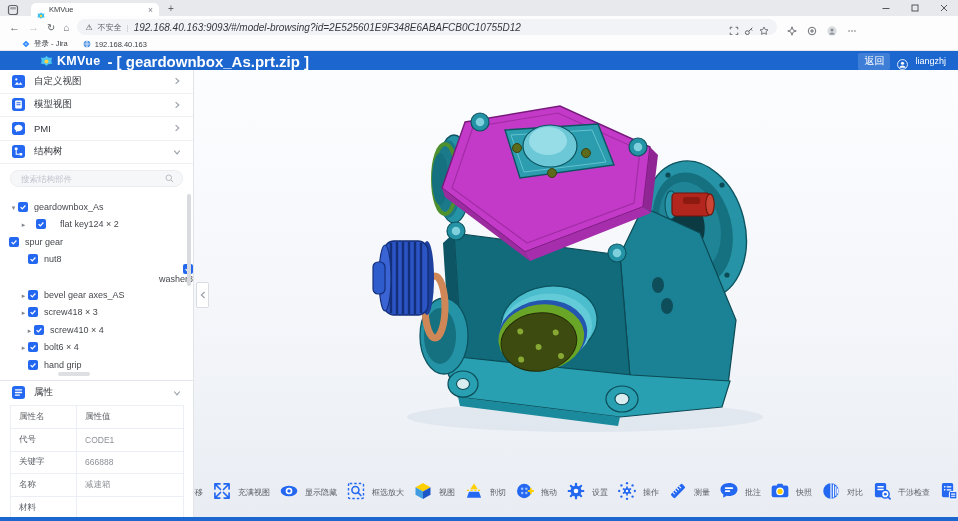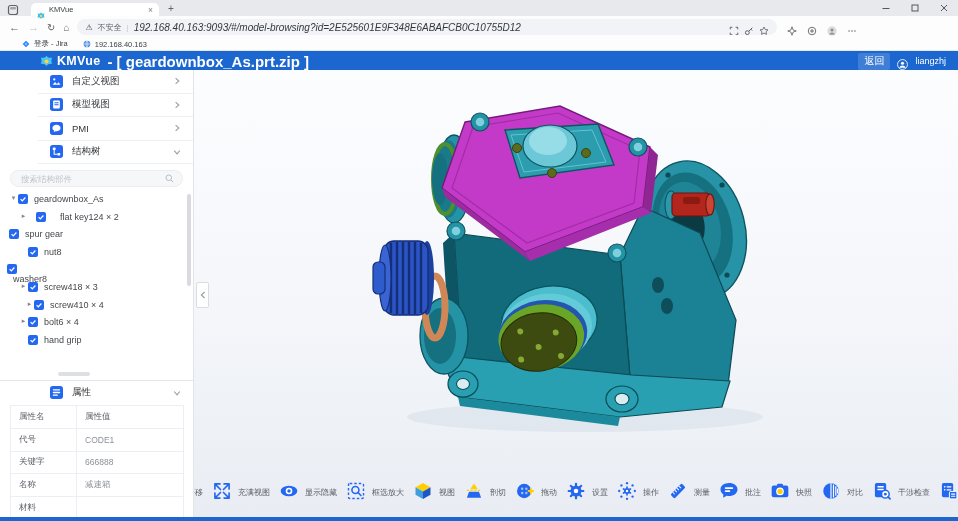--- a/index.html
+++ b/index.html
@@ -39,33 +39,33 @@
   .logo-text{font-size:12.5px;font-weight:700;letter-spacing:.3px;}
   .doc-title{font-size:15px;font-weight:700;margin-left:7px;margin-top:1px;}
   .hdr-right{position:absolute;right:12px;display:flex;align-items:center;gap:7px;}
   .back-btn{font-size:10px;padding:1.5px 6px;background:rgba(255,255,255,.16);border-radius:2px;}
   .user{font-size:9px;}
   .hdr-avatar{width:11px;height:11px;}
   
   .sidebar{position:absolute;left:0;top:70px;width:194px;height:447px;background:#fff;
            border-right:1px solid #e1e4e8;box-sizing:border-box;}
   .panel{height:23.5px;border-bottom:1px solid #eef0f3;display:flex;align-items:center;
-         padding:0 12px;box-sizing:border-box;margin-left:38px;}
+         padding:0 12px;box-sizing:border-box;}
   .p-icon{width:13px;height:13px;margin-right:9px;flex:0 0 auto;}
   .p-icon svg{width:13px;height:13px;display:block;}
   .p-label{flex:1;font-size:9.5px;color:#33363b;}
   .p-chev svg{width:8px;height:8px;display:block;}
   .searchwrap{padding:6px 10px 5px;}
   .search{height:17px;border:1px solid #ecedf0;background:#f6f7f9;border-radius:9px;display:flex;
           align-items:center;padding:0 8px;box-sizing:border-box;gap:4px;}
   .search input{border:none;background:none;outline:none;flex:1;font-size:8.5px;color:#333;
                 font-family:inherit;min-width:0;}
   .search input::placeholder{color:#c0c4cc;}
   .tree{height:178px;overflow:hidden;padding-top:2px;box-sizing:border-box;}
-  .trow{height:17.6px;display:flex;align-items:flex-start;}
+  .trow{height:17.6px;display:flex;align-items:flex-end;}
   .t-arrow{width:9px;font-size:7px;color:#84888f;text-align:center;flex:0 0 auto;}
   .t-cb{width:10px;height:10px;background:#2468f2;border-radius:2px;display:flex;align-items:center;
         justify-content:center;flex:0 0 auto;}
   .t-cb svg{width:8px;height:8px;}
   .t-label{font-size:9px;color:#45484d;margin-left:6px;white-space:nowrap;}
   .vscroll{position:absolute;right:2px;top:124px;width:4px;height:92px;background:#d8dade;border-radius:2px;}
   .hscroll{position:absolute;left:58px;top:302px;width:32px;height:4px;background:#dddfe3;border-radius:2px;}
   .sdivider{position:absolute;top:310px;left:0;width:100%;height:1px;background:#e3e6ea;}
   .propshdr{position:absolute;top:312px;left:0;right:0;height:21px;display:flex;align-items:center;
             padding:0 12px;box-sizing:border-box;}
@@ -339,20 +339,29 @@
     </span>
     <span class="t-label">washer8</span>
   </div>
         <div class="trow" style="padding-left: 19px;">
     <span class="t-arrow">▸</span>
     <span class="t-cb">
       <svg viewBox="0 0 10 10">
               <path d="M2 5.2l2.1 2.1L8 3.2" stroke="#fff" stroke-width="1.6" fill="none"></path>
             </svg>
     </span>
+    <span class="t-label">bevel gear axes_AS</span>
+  </div>
+        <div class="trow" style="padding-left: 19px;">
+    <span class="t-arrow">▸</span>
+    <span class="t-cb">
+      <svg viewBox="0 0 10 10">
+              <path d="M2 5.2l2.1 2.1L8 3.2" stroke="#fff" stroke-width="1.6" fill="none"></path>
+            </svg>
+    </span>
     <span class="t-label">screw418 × 3</span>
   </div>
         <div class="trow" style="padding-left: 25px;">
     <span class="t-arrow">▸</span>
     <span class="t-cb">
       <svg viewBox="0 0 10 10">
               <path d="M2 5.2l2.1 2.1L8 3.2" stroke="#fff" stroke-width="1.6" fill="none"></path>
             </svg>
     </span>
     <span class="t-label">screw410 × 4</span>

